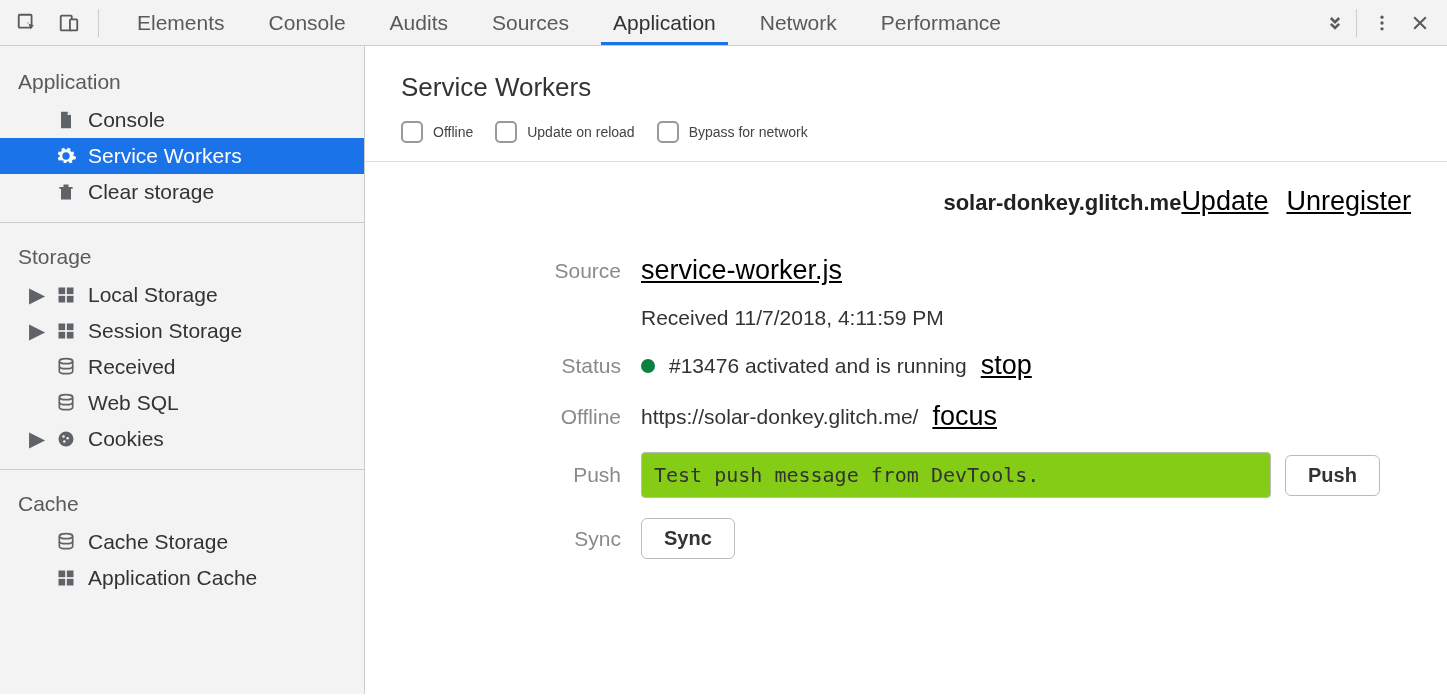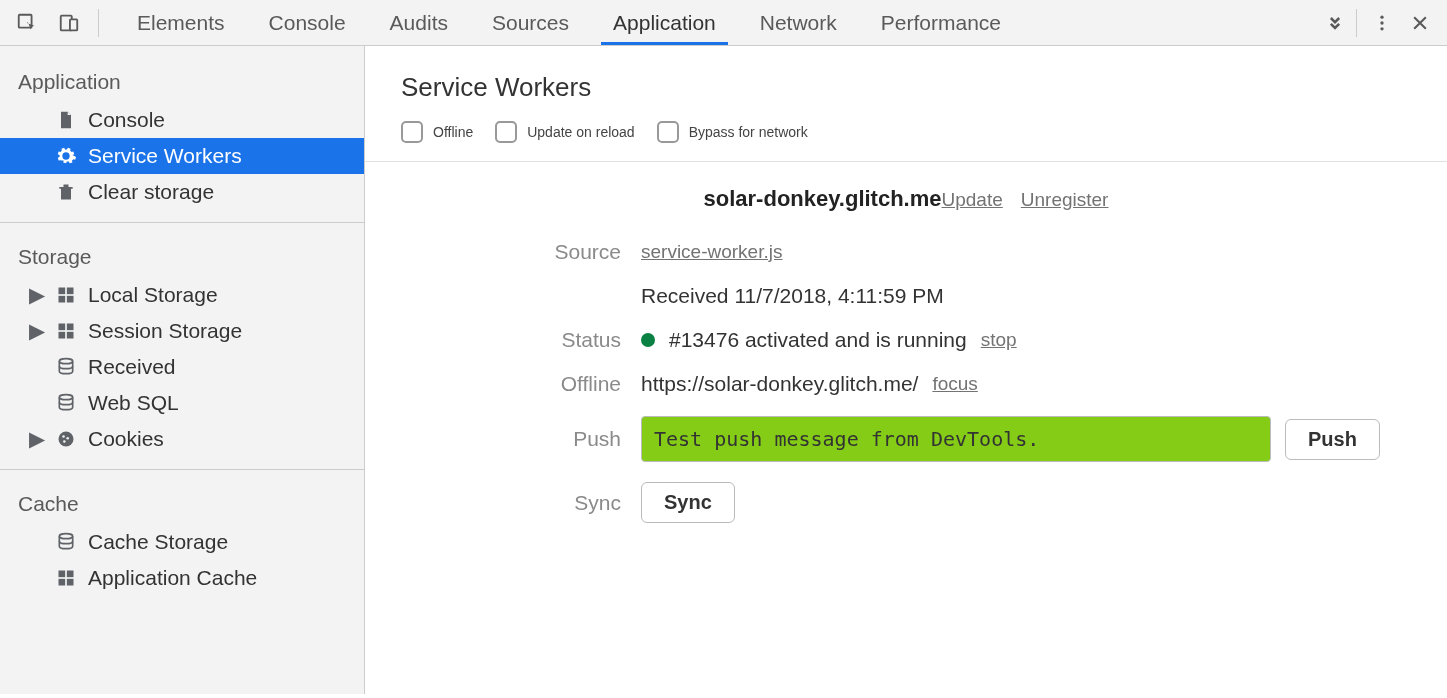--- a/index.html
+++ b/index.html
@@ -160,37 +160,37 @@
   background: #fff;
 }
 .separator {
   height: 1px;
   background: #e0e0e0;
   margin: 0 -36px 24px -36px;
 }
 .origin-row {
   display: flex;
   align-items: baseline;
-  justify-content: center;
-  margin-bottom: 28px;
+  justify-content: flex-end;
+  margin-bottom: 38px;
 }
 .origin {
   font-size: 22px;
   font-weight: 700;
   color: #222;
 }
 .origin-actions {
   display: flex;
   gap: 18px;
 }
 .link {
-  color: #737373;
+  color: #000000;
   text-decoration: underline;
   cursor: pointer;
-  font-size: 19px;
+  font-size: 27px;
 }
 .detail-grid {
   display: grid;
   grid-template-columns: 220px 1fr;
   row-gap: 20px;
   column-gap: 24px;
   align-items: center;
   gap: 20px;
 }
 .detail-label {

